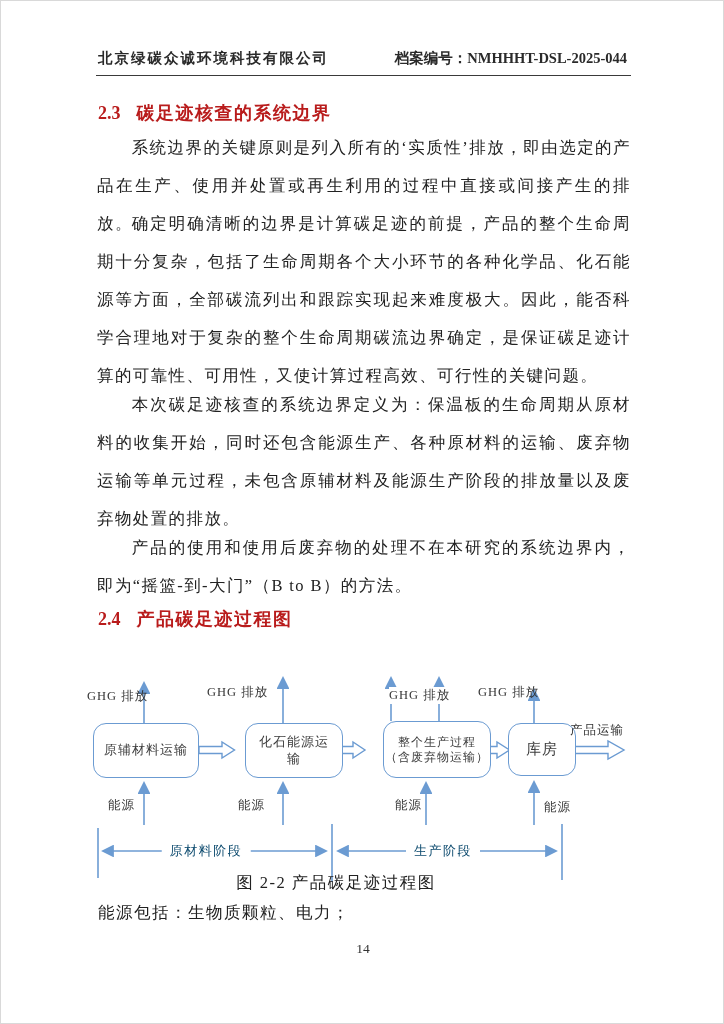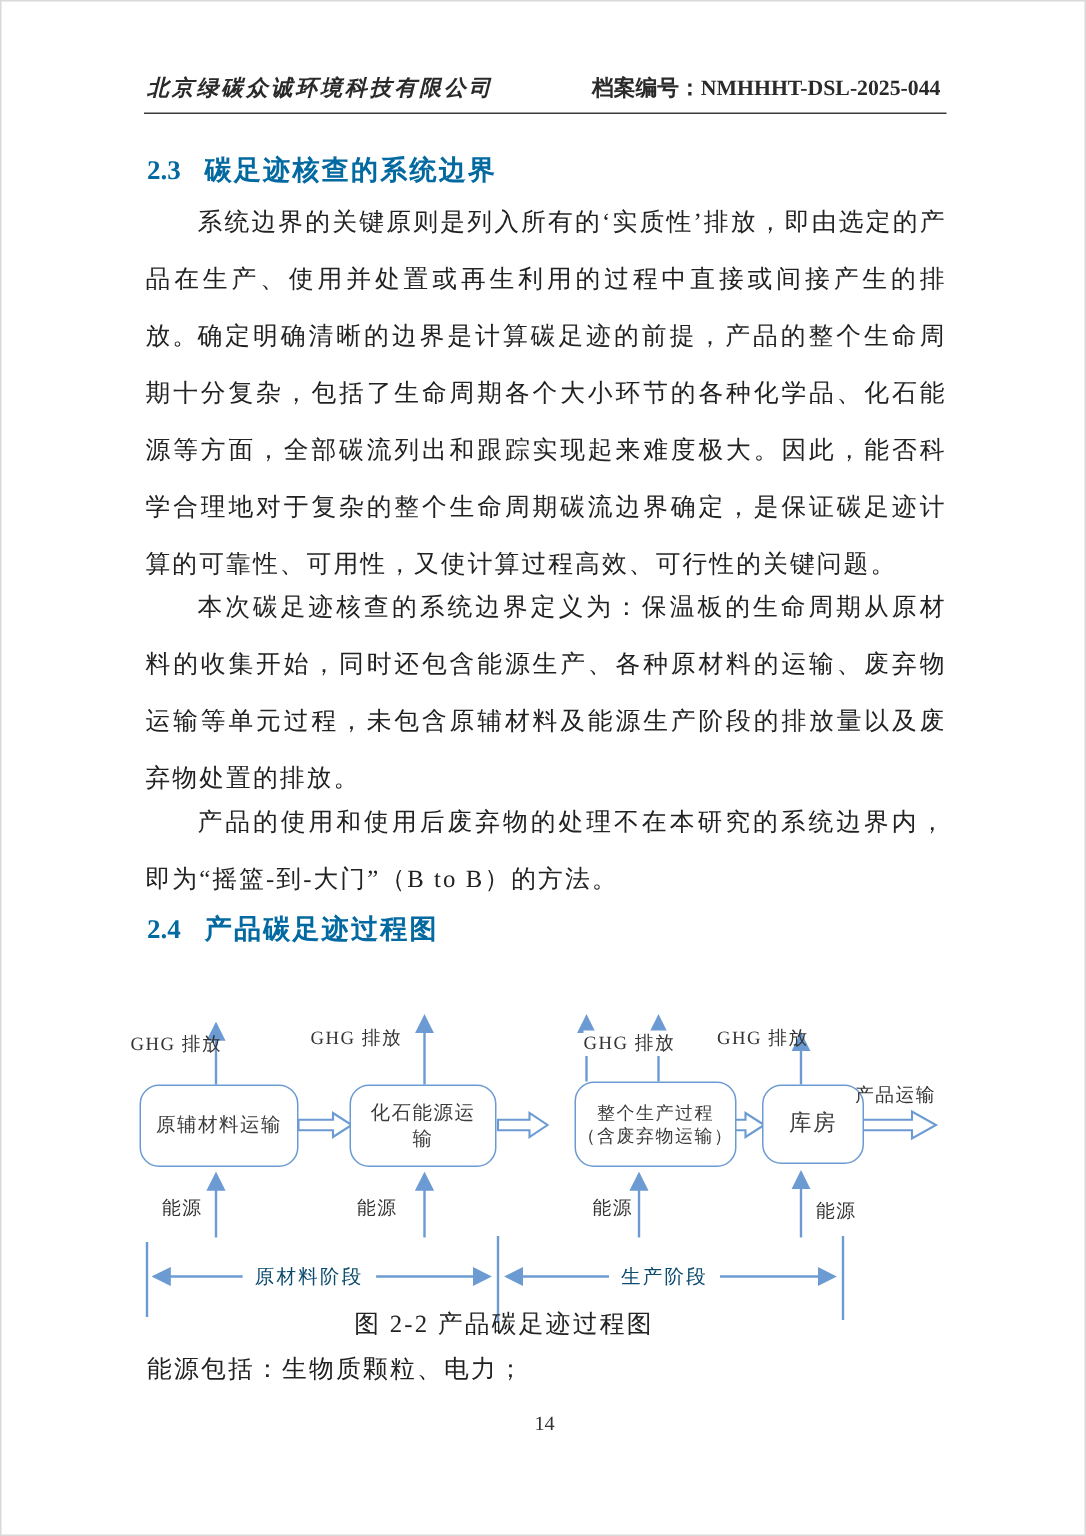--- a/index.html
+++ b/index.html
@@ -13,35 +13,34 @@
     margin: 0 auto;
     overflow: hidden;
     font-family: "Liberation Serif", "DejaVu Serif", serif;
     color: var(--ink);
   }
   
   .hdr-left {
     position: absolute; left: 97px; top: 48px;
     font-size: 14.5px; font-weight: bold; letter-spacing: 2px;
     color: #2a2a2a;
-    font-style: italic;
   }
   .hdr-right {
     position: absolute; right: 96px; top: 48px;
     font-size: 14.5px; font-weight: bold; color: #2a2a2a;
   }
   .hdr-rule {
     position: absolute; left: 95px; top: 74px; width: 535px;
     border-top: 1.8px solid #3a3a3a;
   }
   
   .heading {
     position: absolute; left: 97px; width: 535px;
     font-size: 18px; font-weight: bold; letter-spacing: 1.5px;
-    color: #0369a1;
+    color: #b91c1c;
   }
   .heading .num { margin-right: 16px; letter-spacing: 0; }
   .para {
     position: absolute; left: 96px; width: 534px;
     font-size: 16.5px; line-height: 38px;
     text-align: justify; letter-spacing: 1.4px;
     text-indent: 2.1em; color: #222;
   }
   
   .dg-svg { position: absolute; left: 0; top: 0; width: 724px; height: 1024px; }
@@ -127,21 +126,21 @@
     <path class="hollow" d="M560,745.5 L607,745.5 L607,740 L623,749 L607,758 L607,752.5 L560,752.5 Z"></path>
 
     <path class="ln" d="M97,827 L97,877"></path>
     <path class="ln" d="M331,823 L331,881"></path>
     <path class="ln" d="M561,823 L561,879"></path>
     <path class="ln" d="M102,850 L325,850" marker-start="url(#ah)" marker-end="url(#ah)"></path>
     <path class="ln" d="M337,850 L555,850" marker-start="url(#ah)" marker-end="url(#ah)"></path>
   </svg>
 
   <div class="dg-box" style="left:92px; top:722px; width:106px; height:55px;">原辅材料运输</div>
-  <div class="dg-box" style="left:232px; top:722px; width:98px; height:55px;">化石能源运
+  <div class="dg-box" style="left:244px; top:722px; width:98px; height:55px;">化石能源运
 输</div>
   <div class="dg-box" style="left:362px; top:720px; width:108px; height:57px; font-size:12px;margin-left:20px;">整个生产过程
 （含废弃物运输）</div>
   <div class="dg-box" style="left:507px; top:722px; width:68px; height:53px; font-size:15px;">库房</div>
 
   <span class="dg-label" style="left:86px;  top:687px;">GHG 排放</span>
   <span class="dg-label" style="left:206px; top:683px;">GHG 排放</span>
   <span class="dg-label" style="left:388px; top:686px; background:#fff;">GHG 排放</span>
   <span class="dg-label" style="left:477px; top:683px;">GHG 排放</span>
 

